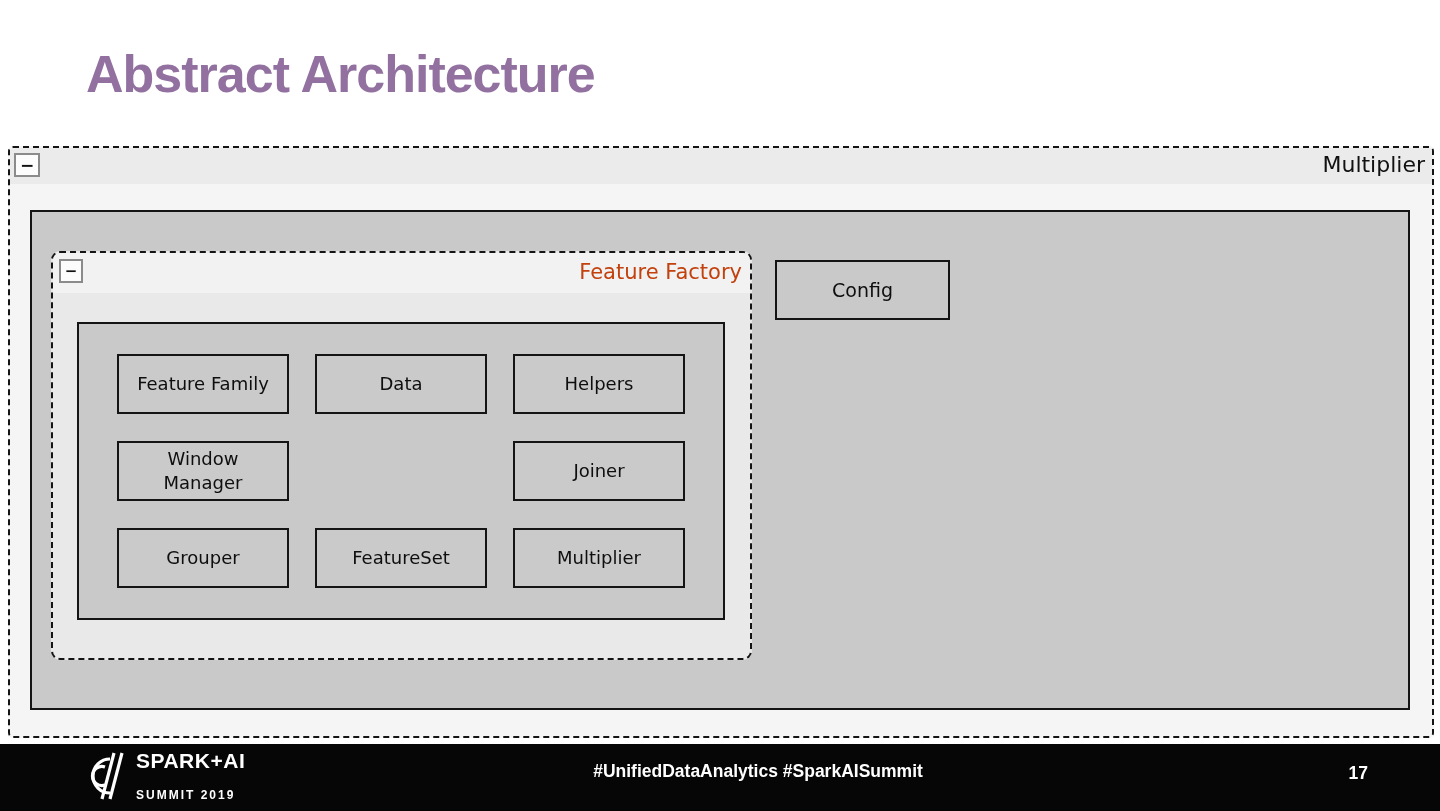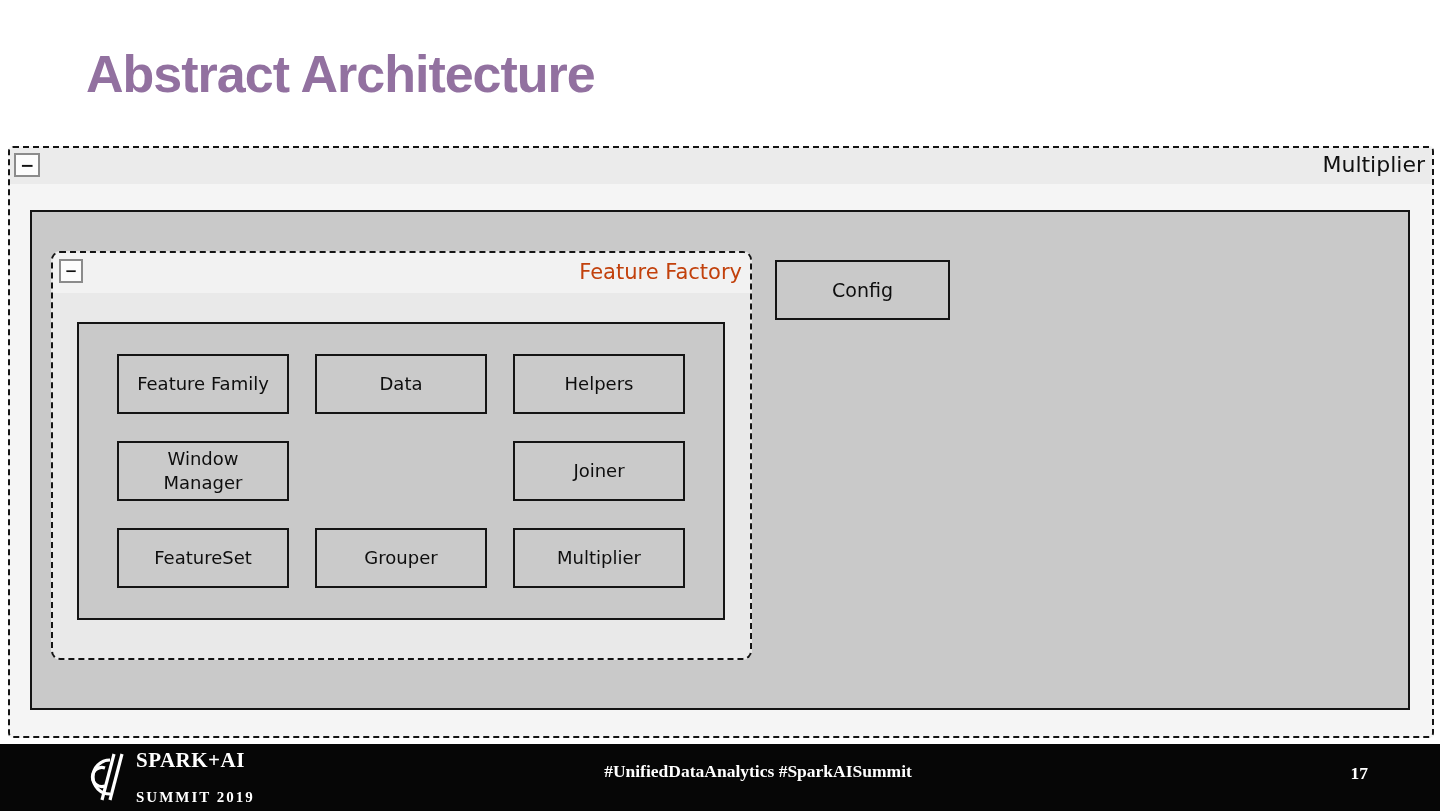--- a/index.html
+++ b/index.html
@@ -96,27 +96,27 @@
     width: 175px; height: 60px; box-sizing: border-box;
     background: #c9c9c9; border: 2px solid #141414;
     display: flex; align-items: center; justify-content: center;
     font-size: 19px; color: #0e0e0e;
   }
 
   
   .footer {
     position: absolute; left: 0; top: 744px; width: 1440px; height: 67px;
     background: #060606; color: #ffffff;
-    font-family: Liberation Serif, serif;
+    font-family: Liberation Sans, sans-serif;
   }
   .logo { position: absolute; left: 74px; top: 5px; display: flex; align-items: center; gap: 10px; }
   .logo-mark { display: block; }
   .logo-text { display: flex; flex-direction: column; line-height: 1.1; }
   .logo-title { font-weight: bold; font-size: 21px; letter-spacing: 0.5px; }
-  .logo-subtitle { font-weight: bold; font-size: 15px; letter-spacing: 2px; margin-top: 17px; }
+  .logo-subtitle { font-weight: bold; font-size: 12px; letter-spacing: 2px; margin-top: 17px; }
   .hashtags {
     position: absolute; left: 76px; right: 0; top: 0; height: 54px;
     display: flex; align-items: center; justify-content: center;
     font-weight: bold; font-size: 17.5px;
   }
   .page-num {
     position: absolute; right: 72px; top: 19px;
     font-weight: bold; font-size: 17.5px;
   }
 </style>
@@ -146,22 +146,22 @@
             <div class="module-box">Feature Family</div>
             <div class="module-box">Data</div>
             <div class="module-box">Helpers</div>
           </div>
           <div class="grid-row">
             <div class="module-box">Window
 Manager</div>
             <div class="module-box">Joiner</div>
           </div>
           <div class="grid-row">
+            <div class="module-box">Grouper</div>
             <div class="module-box">FeatureSet</div>
-            <div class="module-box">Grouper</div>
             <div class="module-box">Multiplier</div>
           </div>
         </div>
       </div>
 
       <div class="components-row">
         <div class="component-box">Config</div>
       </div>
 
     </div>

